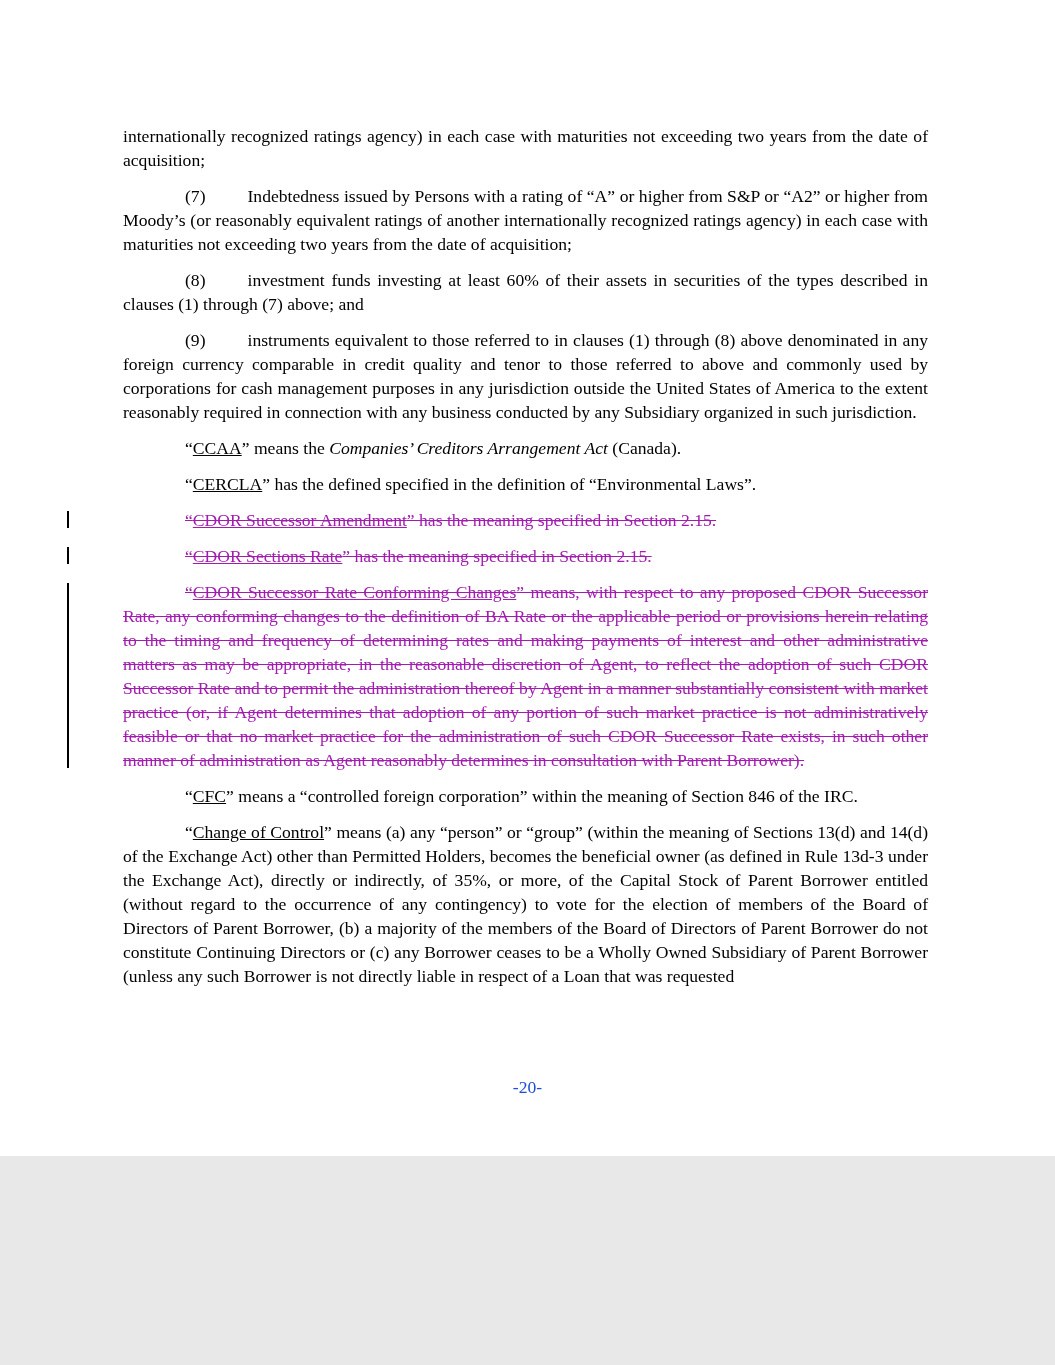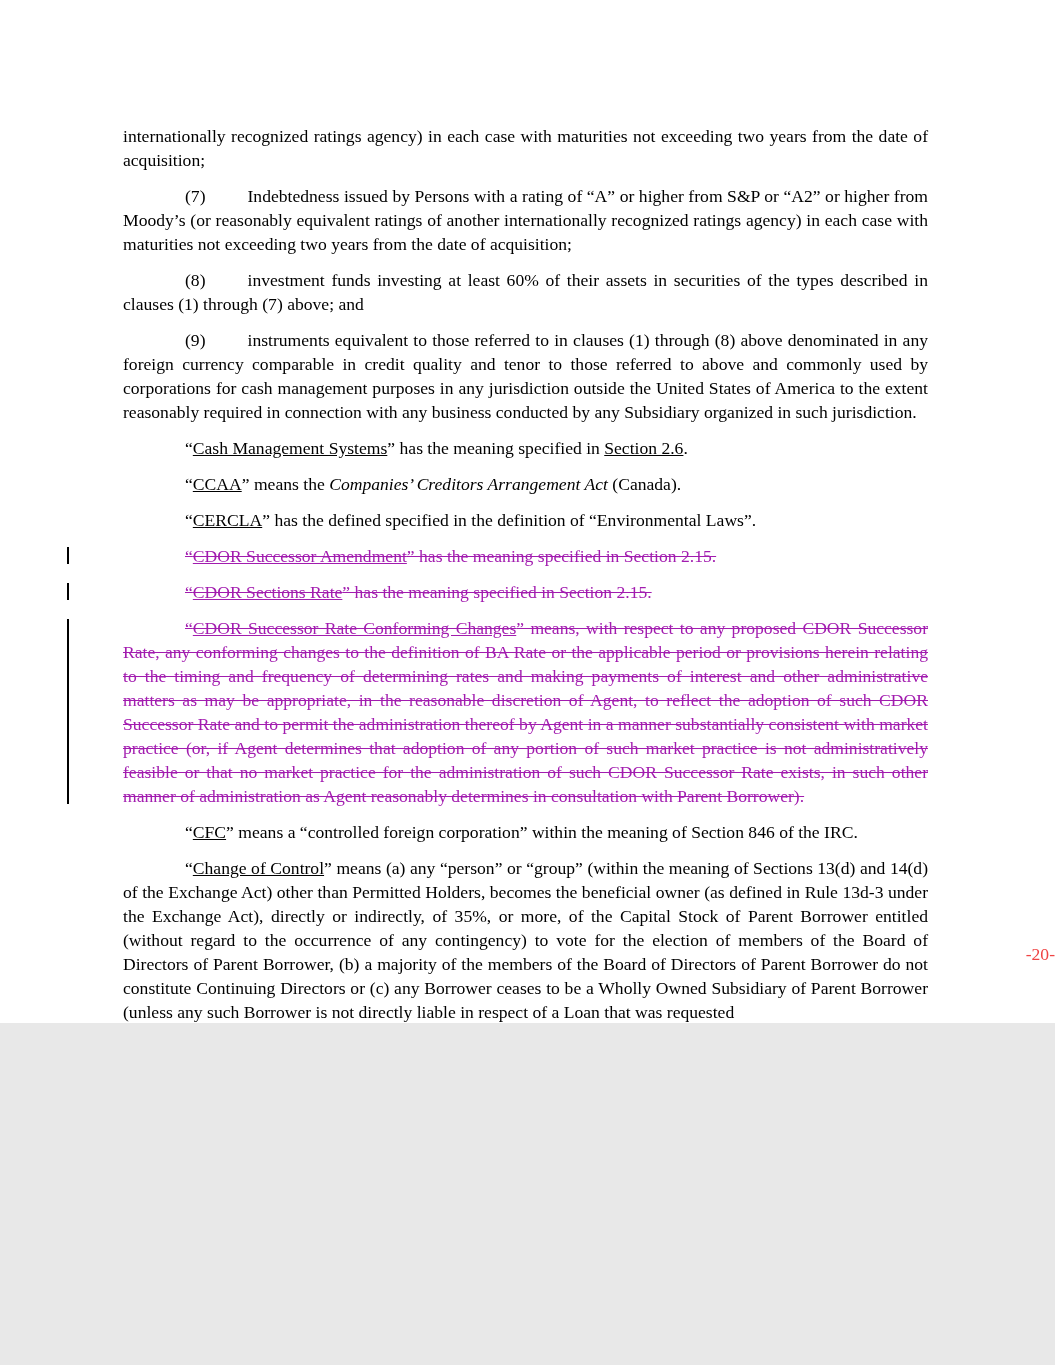--- a/index.html
+++ b/index.html
@@ -3,21 +3,21 @@
 <meta charset="utf-8">
 <style>
   html, body {
     margin: 0;
     padding: 0;
     background: #e8e8e8;
   }
   .page {
     position: relative;
     width: 1055px;
-    height: 1023px;
+    height: 1156px;
     margin: 0 auto;
     background: #ffffff;
     font-family: "Liberation Serif", "DejaVu Serif", serif;
     color: #000000;
     overflow: hidden;
   }
   .content {
     position: absolute;
     left: 123px;
     right: 127px;
@@ -59,35 +59,34 @@
     bottom: 4px;
     width: 2px;
     background: #000000;
     text-indent: 0;
   }
   .page-number {
     position: absolute;
     bottom: 58px;
     left: 0;
     right: 0;
-    text-align: right;
+    text-align: center;
     font-size: 17.6px;
-    color: #ef4444;
+    color: #1d4ed8;
   }
 </style>
 </head>
 <body>
 
 <div class="page">
   <div class="content">
       <p class="para"><span class="seg">internationally recognized ratings agency) in each case with maturities not exceeding two years from the date of acquisition;</span></p>
       <p class="para indent"><span class="seg">(7)</span><span class="seg tab"></span><span class="seg">Indebtedness issued by Persons with a rating of “A” or higher from S&amp;P or “A2” or higher from Moody’s (or reasonably equivalent ratings of another internationally recognized ratings agency) in each case with maturities not exceeding two years from the date of acquisition;</span></p>
       <p class="para indent"><span class="seg">(8)</span><span class="seg tab"></span><span class="seg">investment funds investing at least 60% of their assets in securities of the types described in clauses (1) through (7) above; and</span></p>
       <p class="para indent"><span class="seg">(9)</span><span class="seg tab"></span><span class="seg">instruments equivalent to those referred to in clauses (1) through (8) above denominated in any foreign currency comparable in credit quality and tenor to those referred to above and commonly used by corporations for cash management purposes in any jurisdiction outside the United States of America to the extent reasonably required in connection with any business conducted by any Subsidiary organized in such jurisdiction.</span></p>
-      <p class="para indent"><span class="seg">“</span><span class="seg underline">Cash Management Systems</span><span class="seg">” has the meaning specified in </span><span class="seg underline">Section 2.6</span><span class="seg">.</span></p>
       <p class="para indent"><span class="seg">“</span><span class="seg underline">CCAA</span><span class="seg">” means the </span><span class="seg italic">Companies’ Creditors Arrangement Act</span><span class="seg"> (Canada).</span></p>
       <p class="para indent"><span class="seg">“</span><span class="seg underline">CERCLA</span><span class="seg">” has the defined specified in the definition of “Environmental Laws”.</span></p>
       <p class="para indent deleted"><span class="change-bar"></span><span class="seg">“</span><span class="seg underline">CDOR Successor Amendment</span><span class="seg">” has the meaning specified in Section 2.15.</span></p>
       <p class="para indent deleted"><span class="change-bar"></span><span class="seg">“</span><span class="seg underline">CDOR Sections Rate</span><span class="seg">” has the meaning specified in Section 2.15.</span></p>
       <p class="para indent deleted"><span class="change-bar"></span><span class="seg">“</span><span class="seg underline">CDOR Successor Rate Conforming Changes</span><span class="seg">” means, with respect to any proposed CDOR Successor Rate, any conforming changes to the definition of BA Rate or the applicable period or provisions herein relating to the timing and frequency of determining rates and making payments of interest and other administrative matters as may be appropriate, in the reasonable discretion of Agent, to reflect the adoption of such CDOR Successor Rate and to permit the administration thereof by Agent in a manner substantially consistent with market practice (or, if Agent determines that adoption of any portion of such market practice is not administratively feasible or that no market practice for the administration of such CDOR Successor Rate exists, in such other manner of administration as Agent reasonably determines in consultation with Parent Borrower).</span></p>
       <p class="para indent"><span class="seg">“</span><span class="seg underline">CFC</span><span class="seg">” means a “controlled foreign corporation” within the meaning of Section 846 of the IRC.</span></p>
       <p class="para indent"><span class="seg">“</span><span class="seg underline">Change of Control</span><span class="seg">” means (a) any “person” or “group” (within the meaning of Sections 13(d) and 14(d) of the Exchange Act) other than Permitted Holders, becomes the beneficial owner (as defined in Rule 13d-3 under the Exchange Act), directly or indirectly, of 35%, or more, of the Capital Stock of Parent Borrower entitled (without regard to the occurrence of any contingency) to vote for the election of members of the Board of Directors of Parent Borrower, (b) a majority of the members of the Board of Directors of Parent Borrower do not constitute Continuing Directors or (c) any Borrower ceases to be a Wholly Owned Subsidiary of Parent Borrower (unless any such Borrower is not directly liable in respect of a Loan that was requested</span></p>
     </div>
   <div class="page-number">-20-</div>
 </div>

